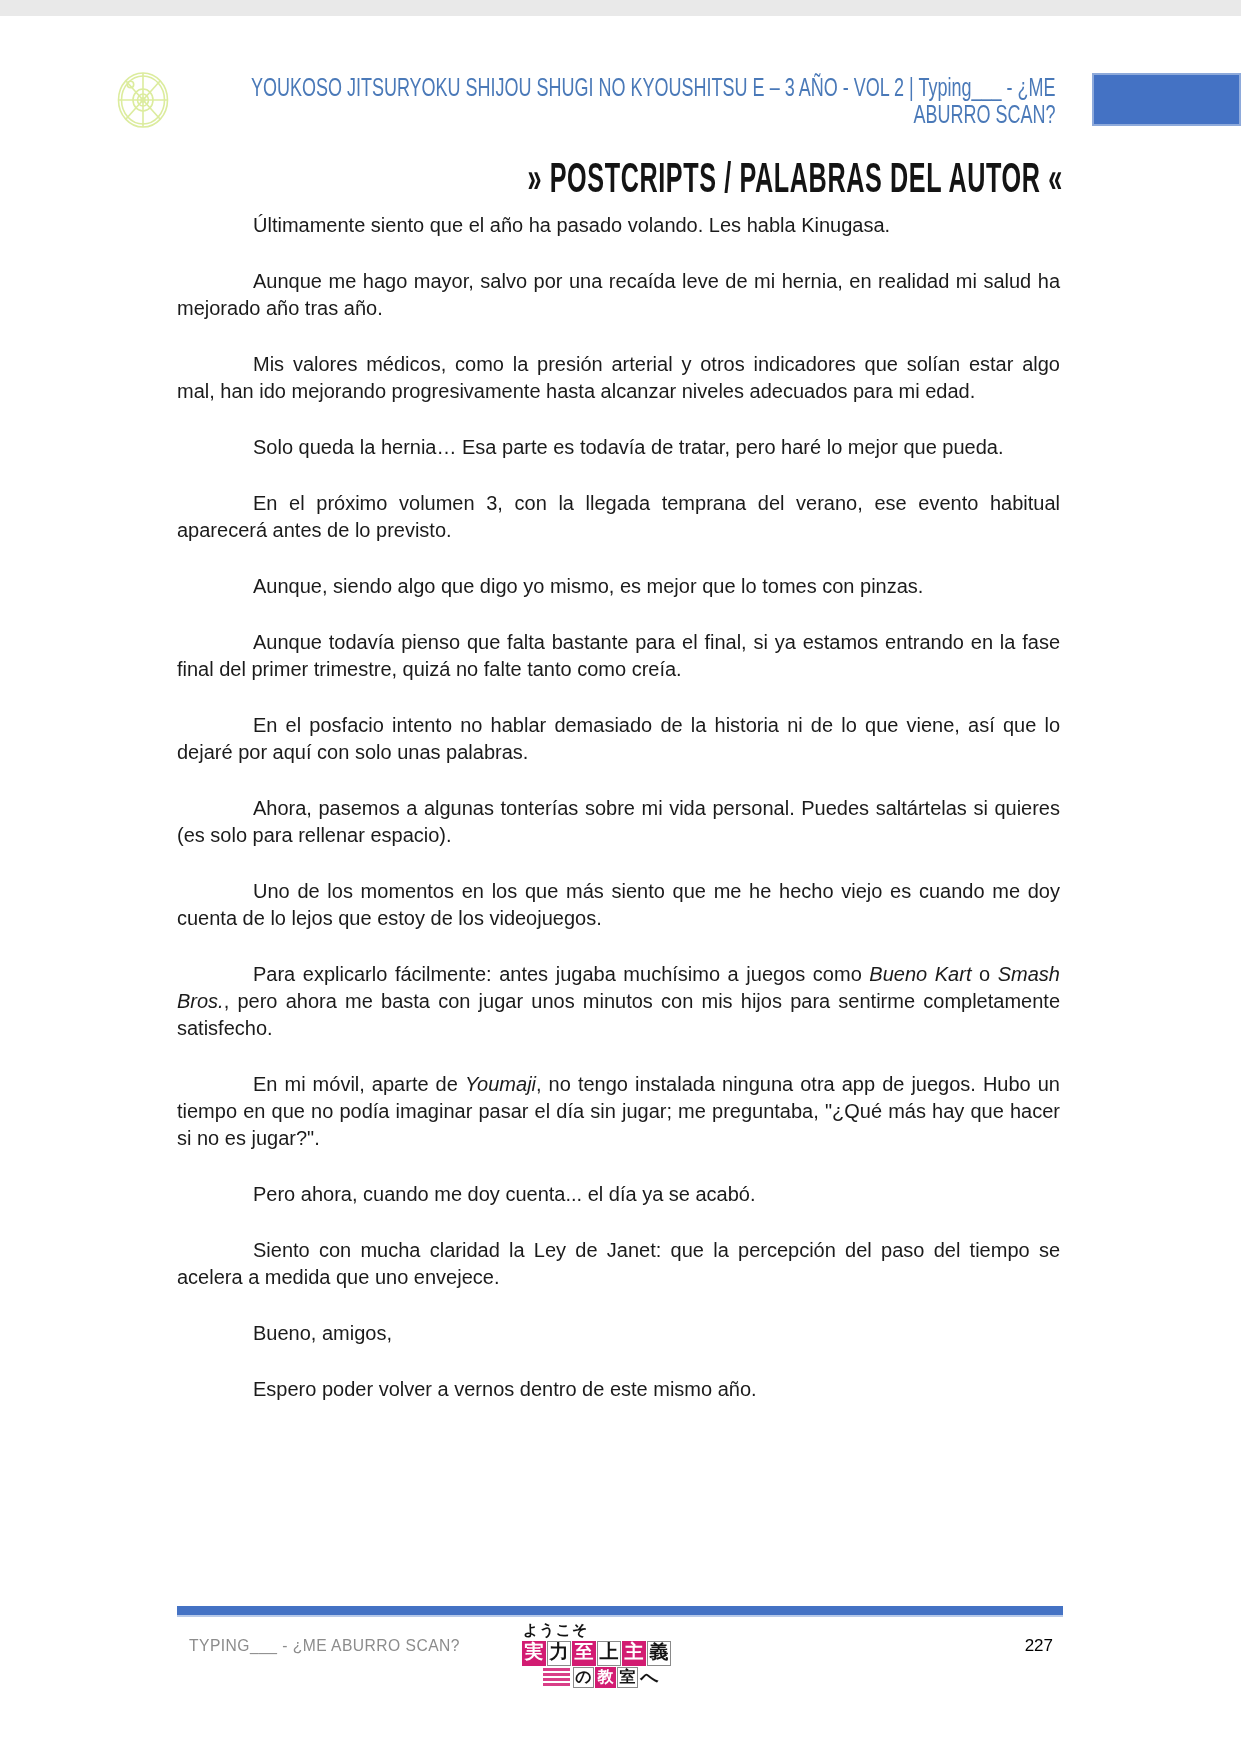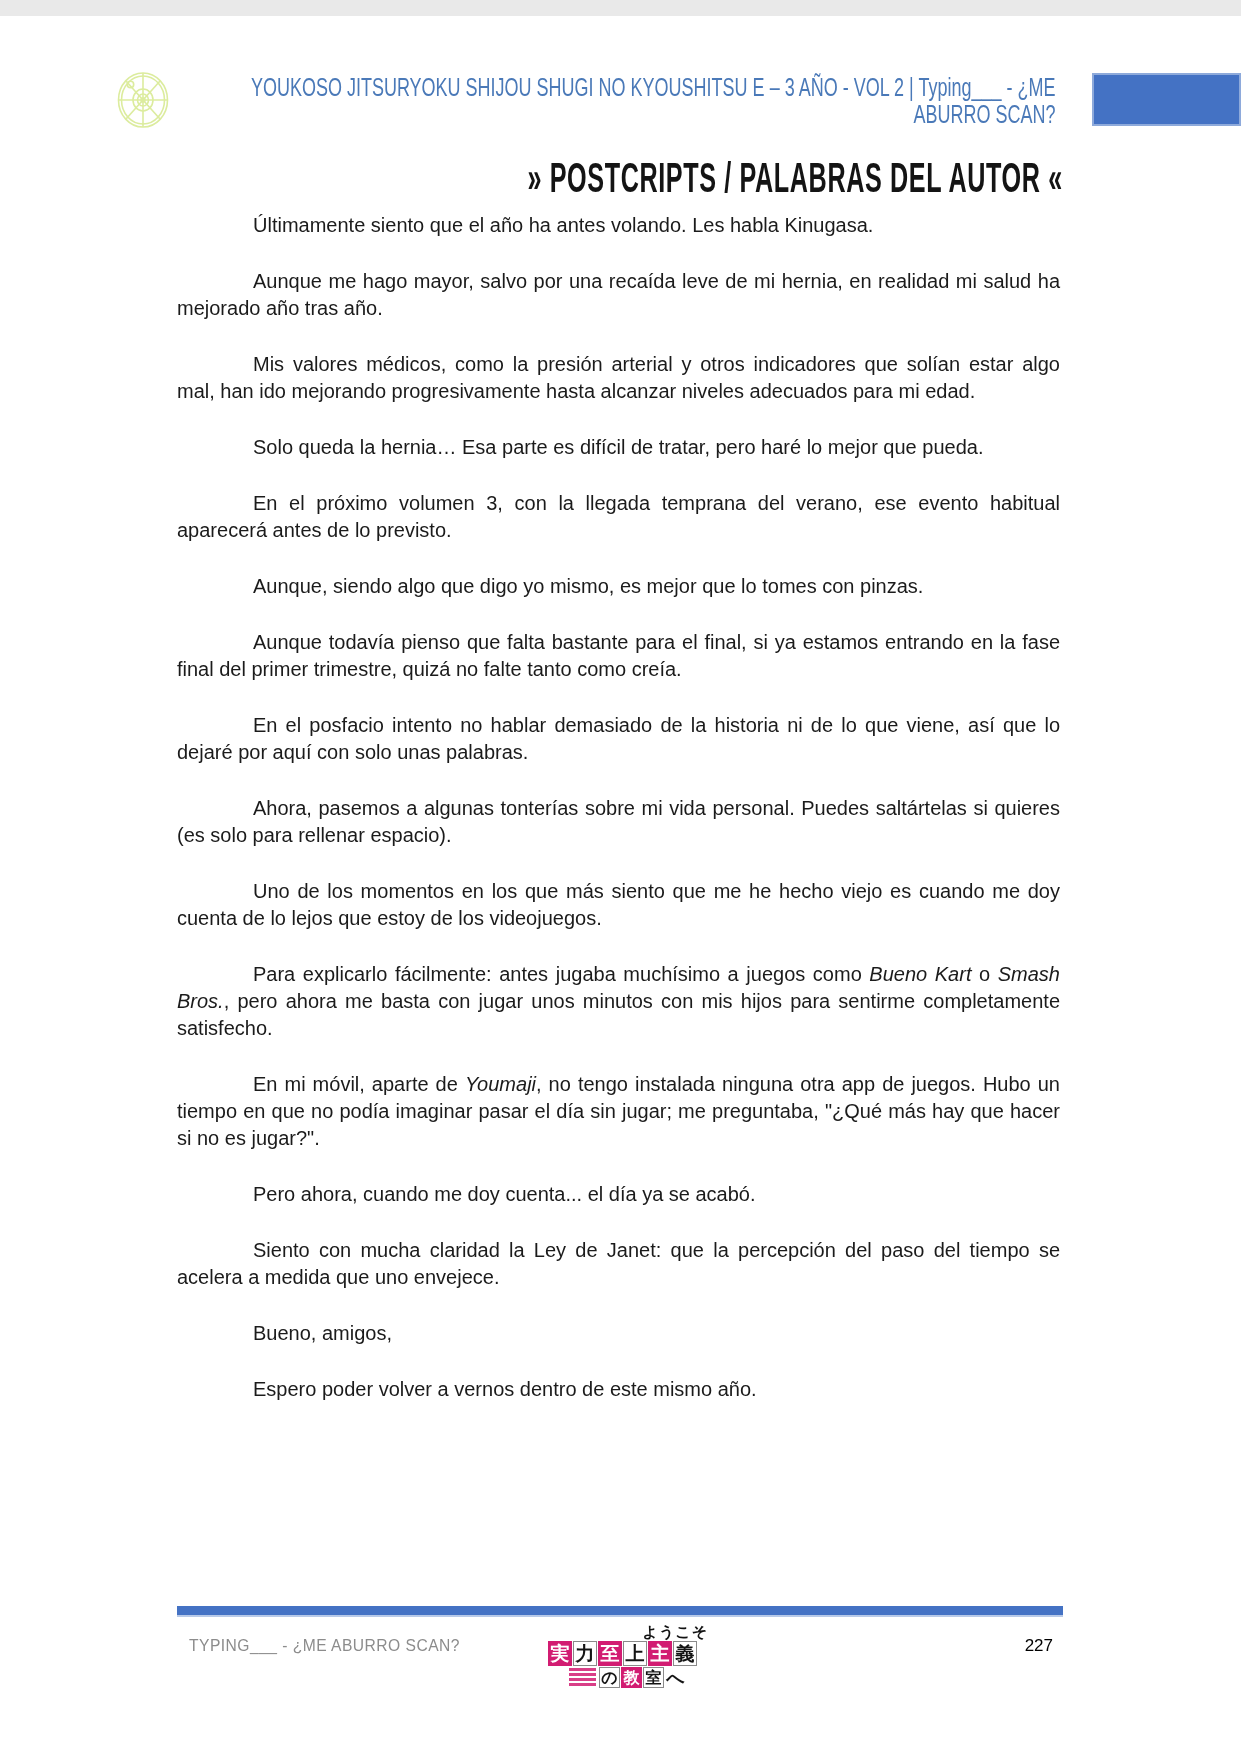--- a/index.html
+++ b/index.html
@@ -70,24 +70,23 @@
     transform:scaleX(0.92); transform-origin:0 0;
     letter-spacing:0.5px;
   }
   .footer-page {
     position:absolute; right:188px; top:1620px;
     font-size:17px; color:#000000;
   }
 
   
   .jlogo {
-    position:absolute; left:548px; top:1607px;
+    position:absolute; left:522px; top:1607px;
     width:160px;
-    font-family:Liberation Sans, sans-serif;
-    text-align:right;
+    font-family:Liberation Mono, monospace;
   }
   .jlogo-top {
     font-size:15px; font-weight:bold; color:#111;
     letter-spacing:1px; margin-left:1px; line-height:17px;
   }
   .jlogo-main { display:flex; gap:1px; margin-top:1px; }
   .jlogo-sub  { display:flex; gap:1px; margin-top:1px; margin-left:21px; align-items:flex-end; }
   .tile {
     width:24px; height:25px;
     display:flex; align-items:center; justify-content:center;
@@ -127,24 +126,24 @@
     <div>ABURRO SCAN?</div>
   </div>
 
   <div class="header-rect"></div>
 
   <div class="doc-title">
     <span class="doc-title-inner">» POSTCRIPTS / PALABRAS DEL AUTOR «</span>
   </div>
 
   <div class="body-text" id="paragraphs">
-      <p><span>Últimamente siento que el año ha antes volando. Les habla Kinugasa.</span></p>
+      <p><span>Últimamente siento que el año ha pasado volando. Les habla Kinugasa.</span></p>
       <p><span>Aunque me hago mayor, salvo por una recaída leve de mi hernia, en realidad mi salud ha mejorado año tras año.</span></p>
       <p><span>Mis valores médicos, como la presión arterial y otros indicadores que solían estar algo mal, han ido mejorando progresivamente hasta alcanzar niveles adecuados para mi edad.</span></p>
-      <p><span>Solo queda la hernia… Esa parte es difícil de tratar, pero haré lo mejor que pueda.</span></p>
+      <p><span>Solo queda la hernia… Esa parte es todavía de tratar, pero haré lo mejor que pueda.</span></p>
       <p><span>En el próximo volumen 3, con la llegada temprana del verano, ese evento habitual aparecerá antes de lo previsto.</span></p>
       <p><span>Aunque, siendo algo que digo yo mismo, es mejor que lo tomes con pinzas.</span></p>
       <p><span>Aunque todavía pienso que falta bastante para el final, si ya estamos entrando en la fase final del primer trimestre, quizá no falte tanto como creía.</span></p>
       <p><span>En el posfacio intento no hablar demasiado de la historia ni de lo que viene, así que lo dejaré por aquí con solo unas palabras.</span></p>
       <p><span>Ahora, pasemos a algunas tonterías sobre mi vida personal. Puedes saltártelas si quieres (es solo para rellenar espacio).</span></p>
       <p><span>Uno de los momentos en los que más siento que me he hecho viejo es cuando me doy cuenta de lo lejos que estoy de los videojuegos.</span></p>
       <p><span>Para explicarlo fácilmente: antes jugaba muchísimo a juegos como </span><em>Bueno Kart</em><span> o </span><em>Smash Bros.</em><span>, pero ahora me basta con jugar unos minutos con mis hijos para sentirme completamente satisfecho.</span></p>
       <p><span>En mi móvil, aparte de </span><em>Youmaji</em><span>, no tengo instalada ninguna otra app de juegos. Hubo un tiempo en que no podía imaginar pasar el día sin jugar; me preguntaba, "¿Qué más hay que hacer si no es jugar?".</span></p>
       <p><span>Pero ahora, cuando me doy cuenta... el día ya se acabó.</span></p>
       <p><span>Siento con mucha claridad la Ley de Janet: que la percepción del paso del tiempo se acelera a medida que uno envejece.</span></p>

